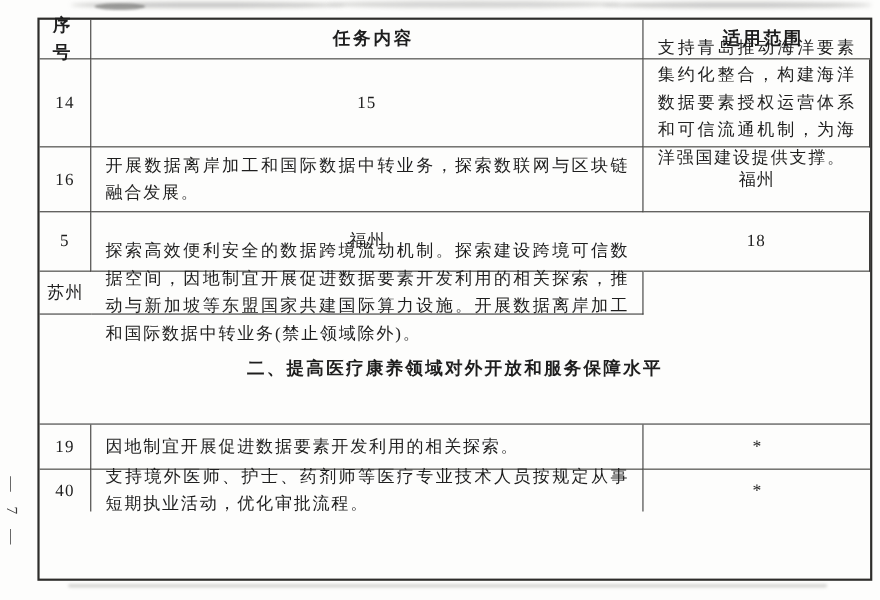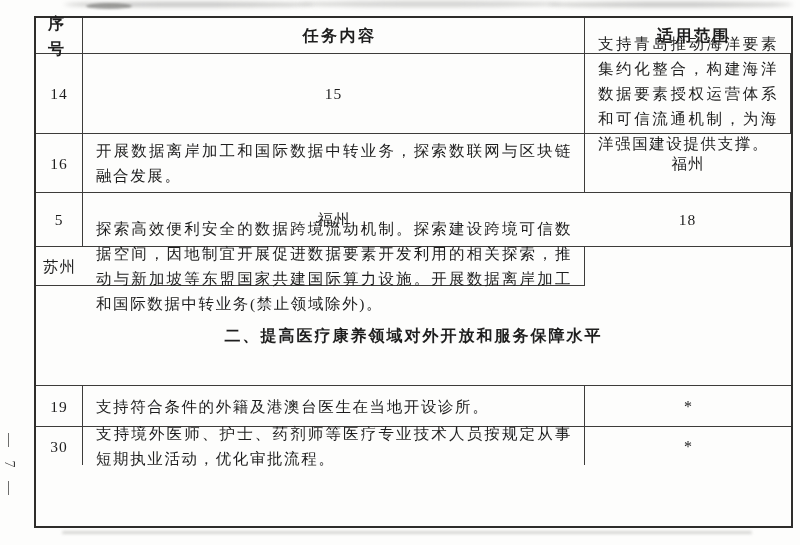--- a/index.html
+++ b/index.html
@@ -123,24 +123,24 @@
     <div class="cell c-center">18</div>
     <div class="cell c-center last-col">苏州</div>
     <div class="cell c-content">
         <span>探索高效便利安全的数据跨境流动机制。探索建设跨境可信数据空间，因地制宜开展促进数据要素开发利用的相关探索，推动与新加坡等东盟国家共建国际算力设施。开展数据离岸加工和国际数据中转业务(禁止领域除外)。</span>
       </div>
 
     <div class="cell section-row last-col">二、提高医疗康养领域对外开放和服务保障水平</div>
 
     <div class="cell c-center">19</div>
     <div class="cell c-content">
-        <span>支持符合条件的外籍及港澳台医生在当地开设诊所。</span>
+        <span>因地制宜开展促进数据要素开发利用的相关探索。</span>
       </div>
     <div class="cell c-center last-col asterisk">*</div>
 
-    <div class="cell c-center last-row">30</div>
+    <div class="cell c-center last-row">40</div>
     <div class="cell c-content last-row">
         <span>支持境外医师、护士、药剂师等医疗专业技术人员按规定从事短期执业活动，优化审批流程。</span>
       </div>
     <div class="cell c-center last-col last-row asterisk">*</div>
 
   </div>
 </div>
 
 </body></html>

